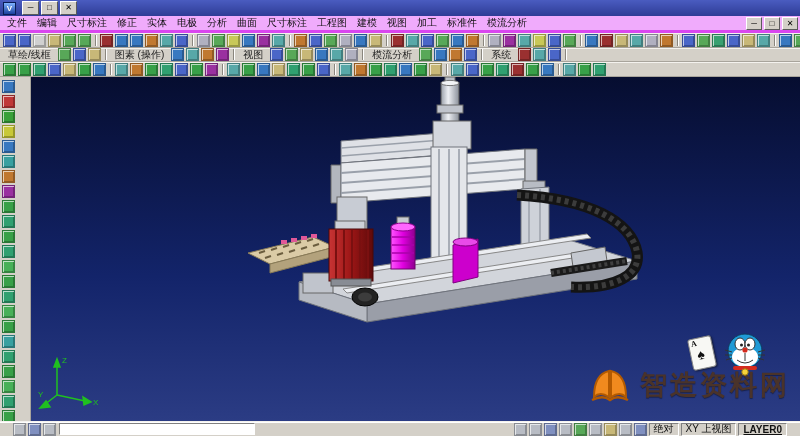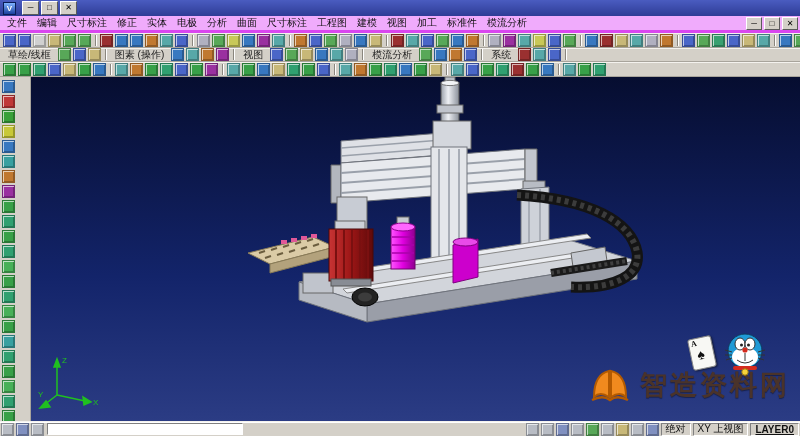--- a/index.html
+++ b/index.html
@@ -44,21 +44,21 @@
   .wm-text{font-size:27px;font-weight:bold;letter-spacing:3px;color:#4a332a;
            text-shadow:0 1px 1px rgba(0,0,0,.4);white-space:nowrap;}
   .card{position:absolute;width:22px;height:30px;background:#f8f8f4;border:1px solid #888;
         border-radius:3px;right:76px;top:-26px;transform:rotate(-12deg);
         box-shadow:1px 1px 2px rgba(0,0,0,.5);font-family:"Liberation Serif",serif;}
   .card .rank{position:absolute;left:2px;top:0;font-size:8px;font-weight:bold;color:#111;}
   .card .suit{position:absolute;left:6px;top:9px;font-size:14px;color:#111;}
   .doraemon{position:absolute;right:22px;top:-32px;}
   
   .status{flex:0 0 auto;height:14px;background:#d4d0c8;display:flex;align-items:center;
-          border-top:1px solid #f4f2ee;box-shadow:inset 0 1px 0 #fff;padding:0 0;font-size:10px;}
+          border-top:1px solid #f4f2ee;box-shadow:inset 0 1px 0 #fff;padding:0 12px;font-size:10px;}
   .seg{border:1px solid;border-color:#808080 #fff #fff #808080;height:11px;
        display:flex;align-items:center;padding:0 4px;margin:0 1px;white-space:nowrap;background:#d4d0c8;}
   .seg.white{background:#f6f6f6;}
   .sinput{border:1px solid;border-color:#808080 #fff #fff #808080;background:#fff;height:10px;
           font-size:9px;margin:0 2px;padding:0 2px;font-family:"Liberation Sans",sans-serif;}
   .coordx{color:#000;font-weight:bold;} .coordy{color:#cf0000;font-weight:bold;}
   .coordz{color:#0028c0;font-weight:bold;}
   .layerseg{font-weight:bold;text-decoration:underline;}
   .spacer{flex:1;}
 </style>

